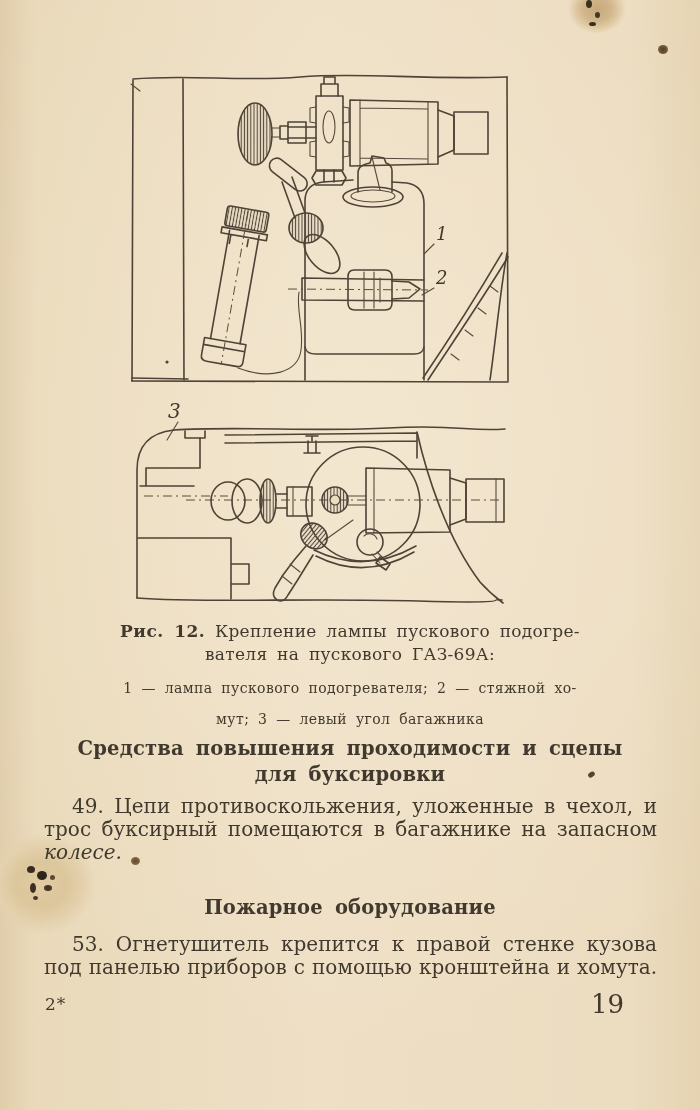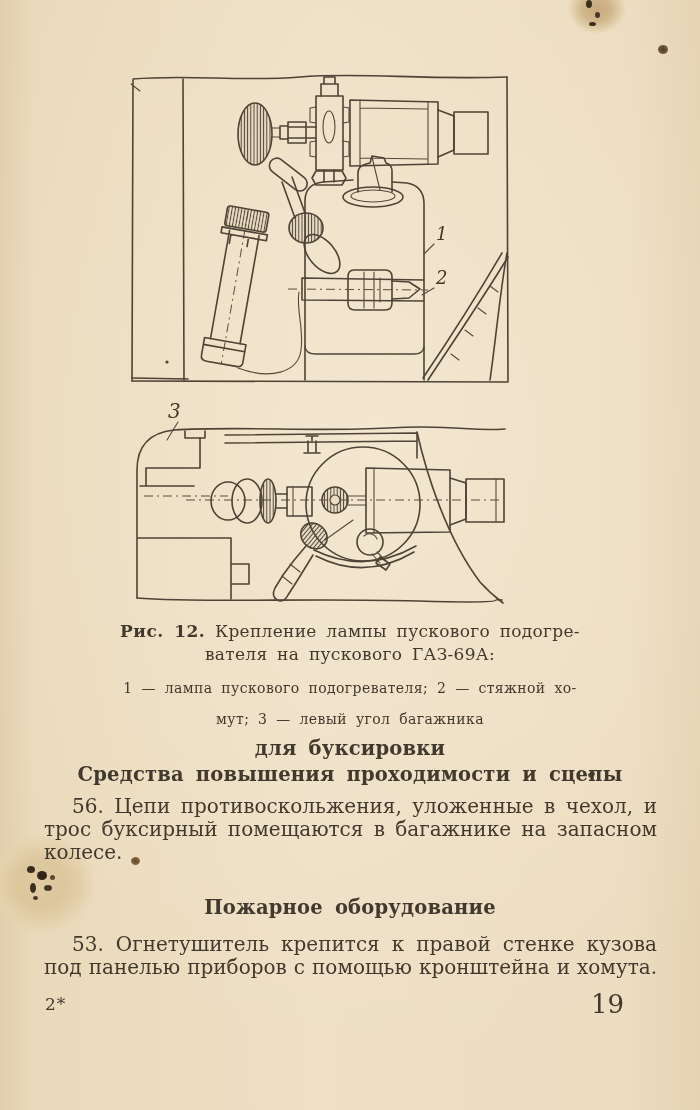--- a/index.html
+++ b/index.html
@@ -19,21 +19,21 @@
   svg text{font-family:"DejaVu Serif","Liberation Serif",serif;font-style:italic;fill:#41382a;}
   .caption{position:absolute;top:620px;left:90px;width:520px;text-align:center;}
   .cap-line{font-size:17px;line-height:23px;word-spacing:4px;letter-spacing:0.3px;}
   .cap-line b{letter-spacing:0.5px;}
   .legend{font-size:14px;line-height:16.5px;word-spacing:4px;letter-spacing:0.4px;margin-top:14px;}
   .heading{position:absolute;left:40px;width:620px;text-align:center;font-weight:bold;
     font-size:19.5px;line-height:26px;word-spacing:5px;letter-spacing:0.2px;}
   .para{position:absolute;left:44px;width:613px;font-size:20px;}
   .pline{line-height:23px;text-align:justify;text-align-last:justify;}
   .pline.first{text-indent:28px;}
-  .pline.last{text-align:center;text-align-last:left;}
+  .pline.last{text-align:center;text-align-last:left;font-style:italic;}
   .footer-left{position:absolute;left:45px;top:994px;font-size:17px;letter-spacing:1px;}
   .footer-right{position:absolute;left:591px;top:989px;font-size:26px;}
   .stain,.speck{position:absolute;pointer-events:none;}
   .stain-tr{left:568px;top:-16px;width:58px;height:50px;border-radius:46% 54% 58% 42%;
     background:radial-gradient(closest-side,#c7a97c 0%,#d2b78c 50%,#dfcaa4 75%,rgba(223,202,164,0) 100%);}
   .stain-left{left:-14px;top:834px;width:110px;height:100px;border-radius:50% 50% 48% 52%;
     background:radial-gradient(closest-side,#e0cba3 0%,#dcc69c 45%,#e4d1ad 78%,rgba(228,209,173,0) 100%);}
   .speck{border-radius:50%;}
 </style>
 </head>
@@ -191,25 +191,25 @@
   </svg>
 
   <div class="caption">
     <div class="cap-line"><b>Рис. 12.</b>&nbsp;<span>Крепление лампы пускового подогре-</span></div>
     <div class="cap-line">вателя на пускового ГАЗ-69А:</div>
     <div class="legend">1 — лампа пускового подогревателя; 2 — стяжной хо-</div>
     <div class="legend">мут; 3 — левый угол багажника</div>
   </div>
 
   <div class="heading" style="top:736px;">
+    <div>Средства повышения проходимости и сцепы</div>
     <div>для буксировки</div>
-    <div>Средства повышения проходимости и сцепы</div>
   </div>
   <div class="para" style="top:795px;">
-    <div class="pline first">56. Цепи противоскольжения, уложенные в чехол, и</div>
+    <div class="pline first">49. Цепи противоскольжения, уложенные в чехол, и</div>
     <div class="pline">трос буксирный помещаются в багажнике на запасном</div>
     <div class="pline last">колесе.</div>
   </div>
 
   <div class="heading" style="top:895px;">Пожарное оборудование</div>
   <div class="para" style="top:933px;">
     <div class="pline first">53. Огнетушитель крепится к правой стенке кузова</div>
     <div class="pline">под панелью приборов с помощью кронштейна и хомута.</div>
   </div>
 

